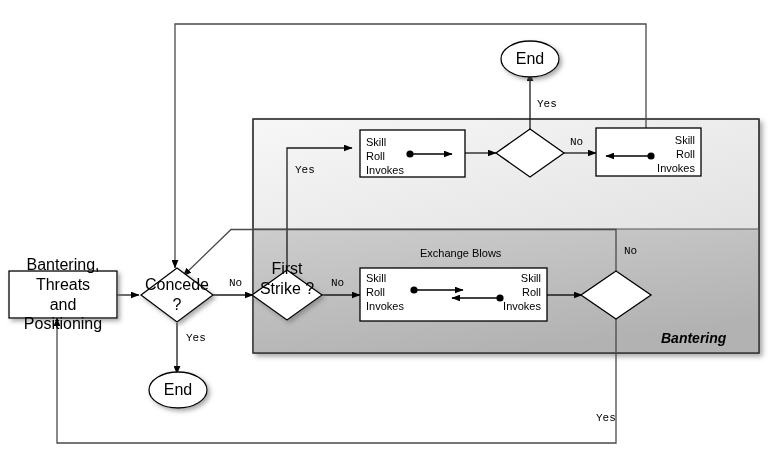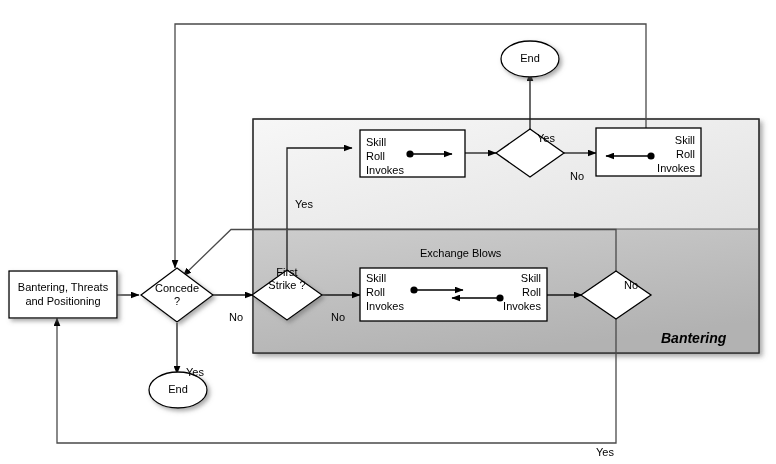--- a/index.html
+++ b/index.html
@@ -24,33 +24,32 @@
     width: 776px;
     height: 464px;
   }
   .node-text {
     position: absolute;
     display: flex;
     align-items: center;
     justify-content: center;
     text-align: center;
     font-family: "Liberation Sans", sans-serif;
-    font-size: 11px;
+    font-size: 16px;
     color: #000000;
     line-height: 1.22;
     pointer-events: none;
     white-space: pre-line;
   }
   .edge-label {
     position: absolute;
-    font-family: Liberation Sans, sans-serif;
+    font-family: Liberation Mono, monospace;
     font-size: 11px;
     color: #000000;
     white-space: nowrap;
-    margin-top: 34px;
   }
   .panel-title {
     position: absolute;
     font-family: "Liberation Sans", sans-serif;
     font-size: 14px;
     font-weight: bold;
     font-style: italic;
     color: #000000;
     white-space: nowrap;
   }

